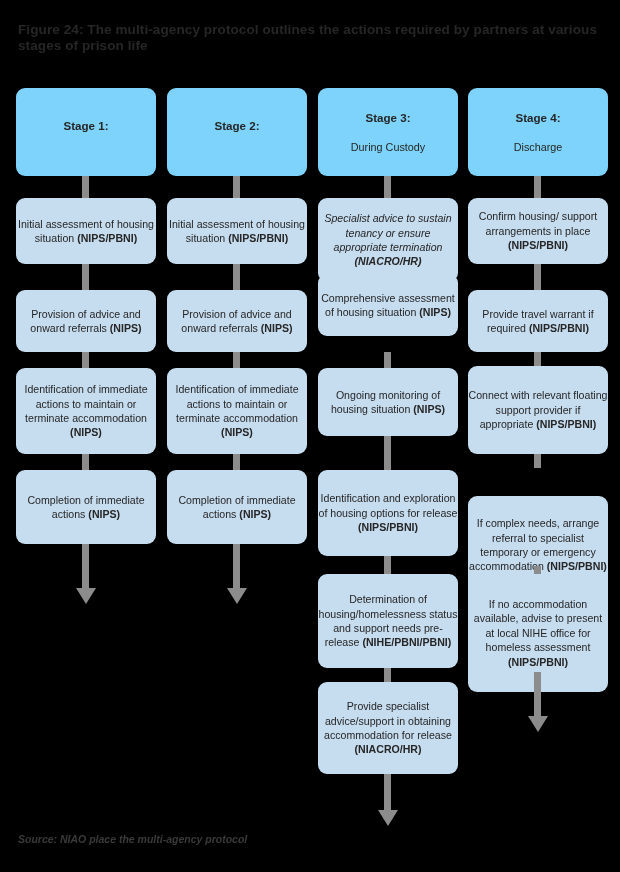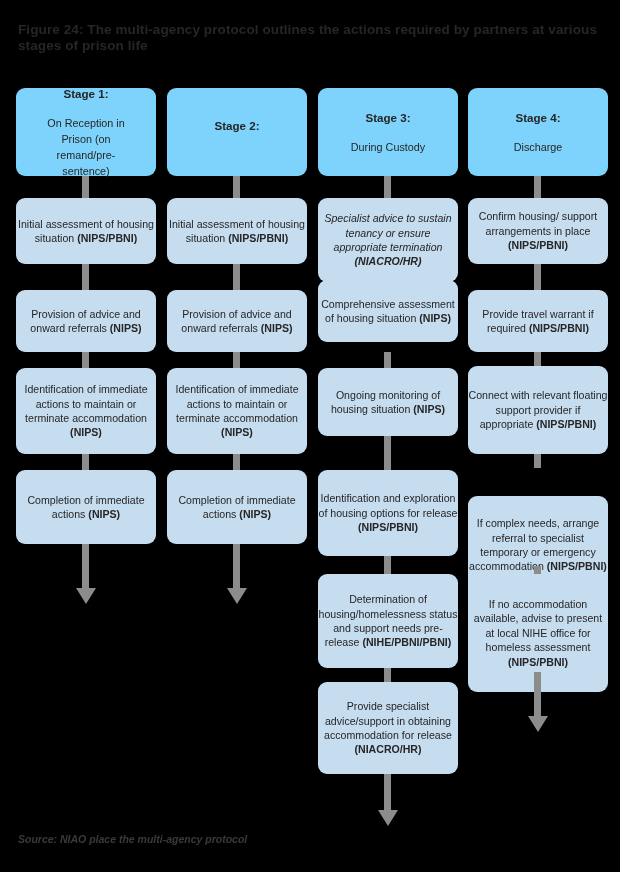--- a/index.html
+++ b/index.html
@@ -120,21 +120,20 @@
 </head>
 <body>
 
 <div id="figure-title">Figure 24: The multi-agency protocol outlines the actions required by partners at various stages of prison life</div>
 
 <div id="flow">
 
   <div class="column col-1" style="top:0;">
     <div class="node header" style="top:88px;height:88px;">
       <span class="hdr-title">Stage 1:</span>
-      <span class="hdr-sub">On Reception in Prison (on remand/pre-sentence)</span>
     </div>
 
     <div class="conn" style="top:176px;height:22px;"></div>
     <div class="node step" style="top:198px;height:66px;">
       <span><span>Initial assessment of housing situation </span><b>(NIPS/PBNI)</b></span>
     </div>
 
     <div class="conn" style="top:264px;height:26px;"></div>
     <div class="node step" style="top:290px;height:62px;">
       <span><span>Provision of advice and onward referrals </span><b>(NIPS)</b></span>
@@ -188,21 +187,21 @@
       <span class="hdr-title">Stage 3:</span>
       <span class="hdr-sub">During Custody</span>
     </div>
 
     <div class="conn" style="top:176px;height:22px;"></div>
     <div class="node step" style="top:198px;height:84px;font-style:italic;">
       <span><span>Specialist advice to sustain tenancy or ensure appropriate termination </span><b>(NIACRO/HR)</b></span>
     </div>
 
     <div class="conn" style="top:282px;height:8px;"></div>
-    <div class="node step" style="top:280px;height:62px;">
+    <div class="node step" style="top:274px;height:62px;">
       <span><span>Comprehensive assessment of housing situation </span><b>(NIPS)</b></span>
     </div>
 
     <div class="conn" style="top:352px;height:16px;"></div>
     <div class="node step" style="top:368px;height:68px;">
       <span><span>Ongoing monitoring of housing situation </span><b>(NIPS)</b></span>
     </div>
 
     <div class="conn" style="top:436px;height:34px;"></div>
     <div class="node step" style="top:470px;height:86px;">

